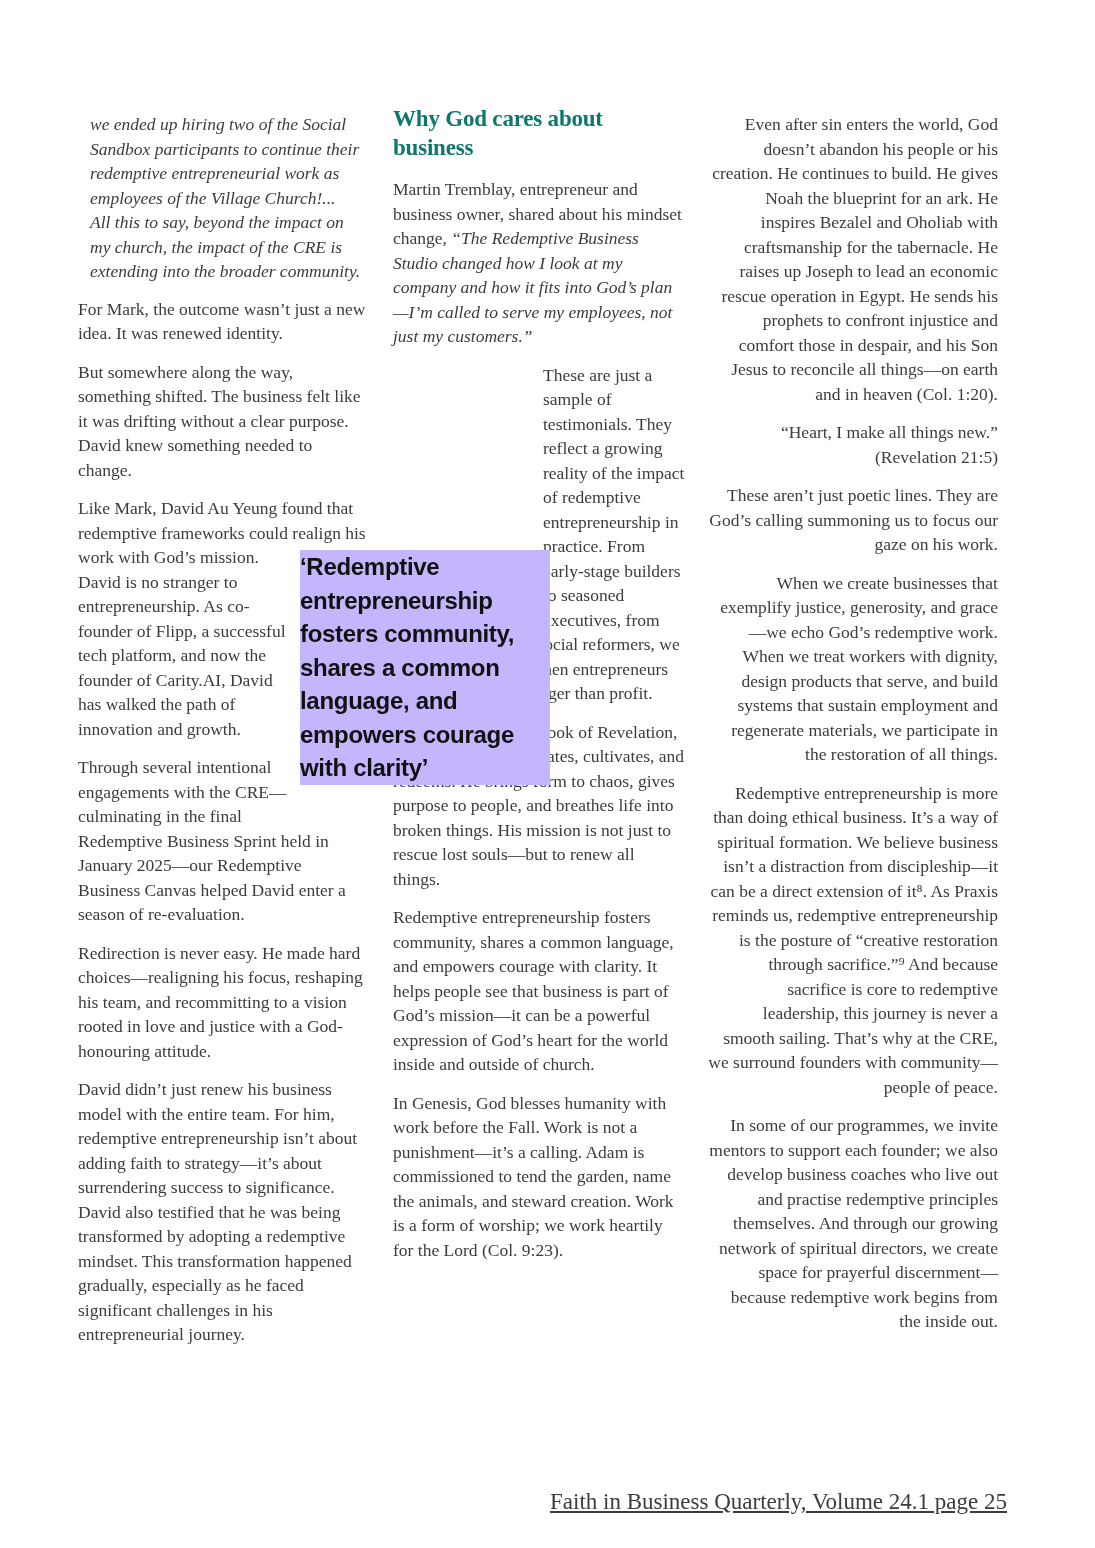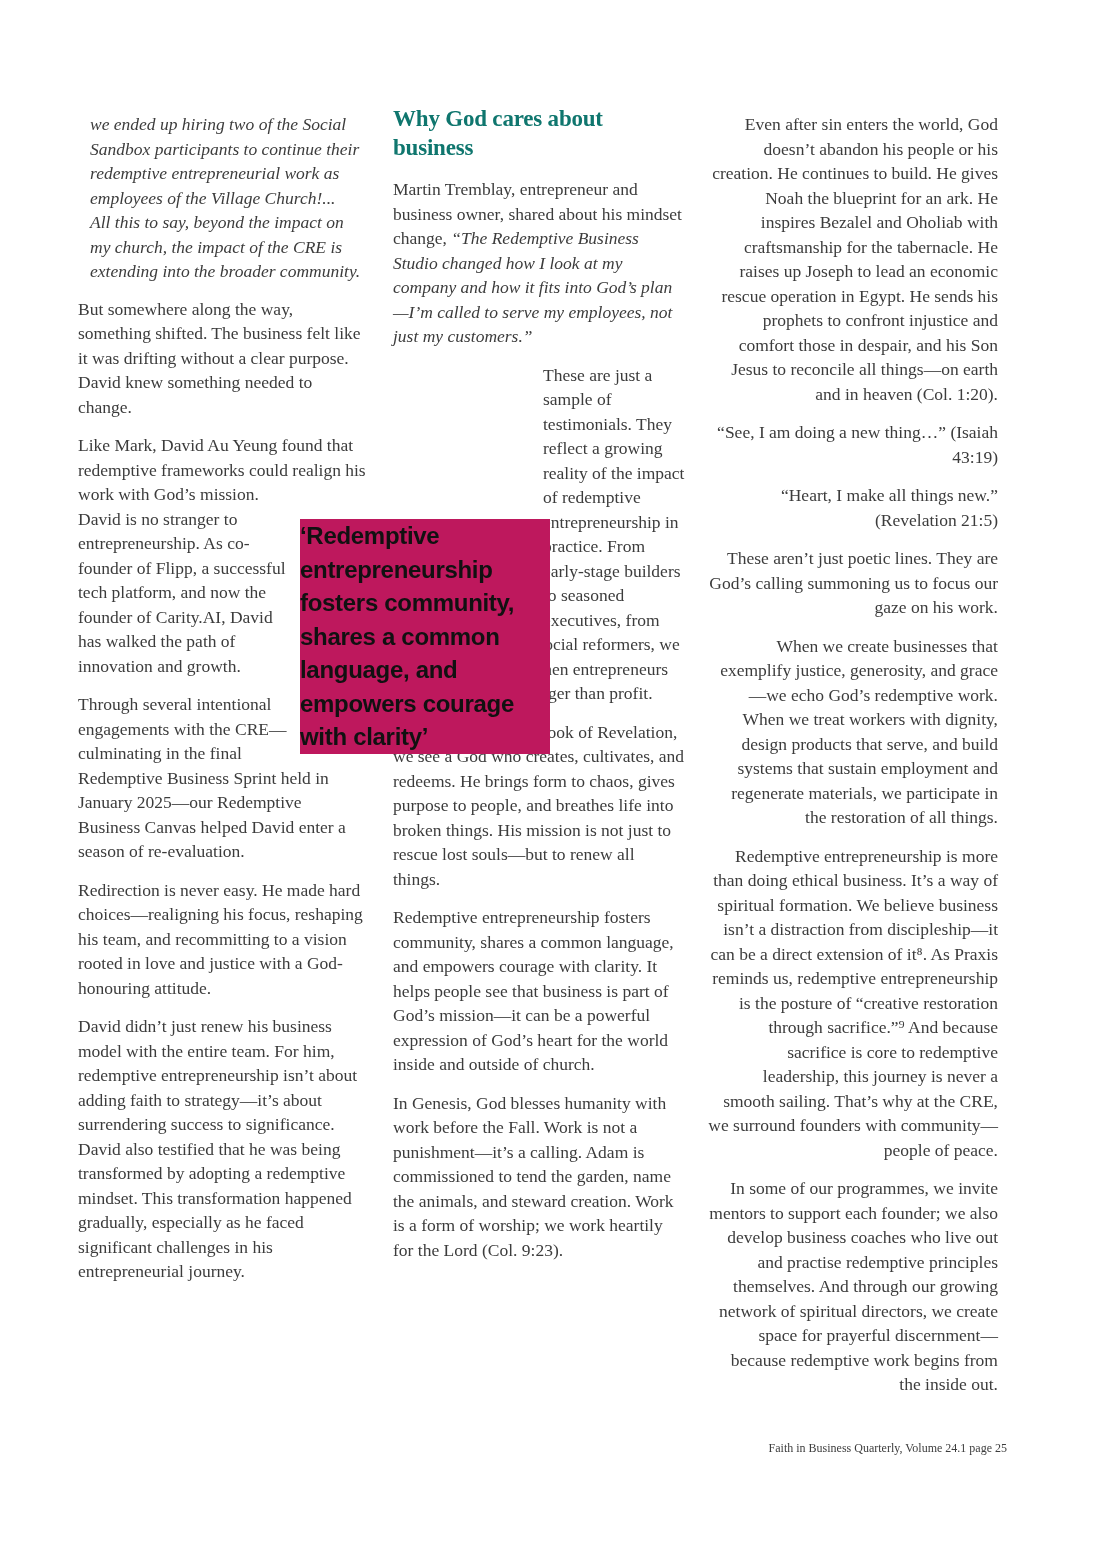--- a/index.html
+++ b/index.html
@@ -21,60 +21,60 @@
     letter-spacing:-0.2px; margin:0 0 15px 0;
   }
 
   .q-italic { font-style:italic; }
 
   
   .spacer-right { float:right; width:80px;  height:265px; }
   .spacer-left  { float:left;  width:150px; height:262px; }
 
   .pull-quote {
-    position:absolute; left:300px; top:519px; width:250px;
+    position:absolute; left:300px; top:550px; width:250px;
     font-family:"Liberation Sans", sans-serif; font-weight:bold;
     font-size:24px; line-height:33.5px; color:#111111;
-    letter-spacing:-0.3px; background:#be185d;
+    letter-spacing:-0.3px; background:#c4b5fd;
   }
 
   .page-footer {
-    position:absolute; right:88px; top:1437px;
-    font-size:12px; line-height:22px; color:#3c3c3c;
+    position:absolute; right:88px; top:1491px;
+    font-size:23px; line-height:22px; color:#3c3c3c;text-decoration:underline;
   }
 </style>
 </head>
 <body>
 
 <div class="page">
 
   <div class="col" id="col1">
     <div class="opening-quote">
       <span class="qline">we ended up hiring two of the Social Sandbox participants to continue their redemptive entrepreneurial work as employees of the Village Church!...</span>
       <span class="qline">All this to say, beyond the impact on my church, the impact of the CRE is extending into the broader community.</span>
     </div>
+    <p>For Mark, the outcome wasn’t just a new idea. It was renewed identity.</p>
     <p>But somewhere along the way, something shifted. The business felt like it was drifting without a clear purpose. David knew something needed to change.</p>
     <p><span>Like Mark, David Au Yeung found that redemptive frameworks could realign his work with God’s mission. </span><span class="spacer-right"></span><span>David is no stranger to entrepreneurship. As co-founder of Flipp, a successful tech platform, and now the founder of Carity.AI, David has walked the path of innovation and growth.</span></p>
     <p>Through several intentional engagements with the CRE—culminating in the final Redemptive Business Sprint held in January 2025—our Redemptive Business Canvas helped David enter a season of re-evaluation.</p>
     <p>Redirection is never easy. He made hard choices—realigning his focus, reshaping his team, and recommitting to a vision rooted in love and justice with a God-honouring attitude.</p>
     <p>David didn’t just renew his business model with the entire team. For him, redemptive entrepreneurship isn’t about adding faith to strategy—it’s about surrendering success to significance. David also testified that he was being transformed by adopting a redemptive mindset. This transformation happened gradually, especially as he faced significant challenges in his entrepreneurial journey.</p>
   </div>
 
   <div class="col" id="col2">
     <div class="section-heading">Why God cares about business</div>
     <p><span>Martin Tremblay, entrepreneur and business owner, shared about his mindset change, </span><span class="q-italic">“The Redemptive Business Studio changed how I look at my company and how it fits into God’s plan—I’m called to serve my employees, not just my customers.”</span></p>
     <p><span class="spacer-left"></span><span>These are just a sample of testimonials. They reflect a growing reality of the impact of redemptive entrepreneurship in practice. From early-stage builders to seasoned executives, from portfolio workers to social reformers, we hear similar stories when entrepreneurs encounter a vision bigger than profit.</span></p>
     <p>From Genesis to the book of Revelation, we see a God who creates, cultivates, and redeems. He brings form to chaos, gives purpose to people, and breathes life into broken things. His mission is not just to rescue lost souls—but to renew all things.</p>
     <p>Redemptive entrepreneurship fosters community, shares a common language, and empowers courage with clarity. It helps people see that business is part of God’s mission—it can be a powerful expression of God’s heart for the world inside and outside of church.</p>
     <p>In Genesis, God blesses humanity with work before the Fall. Work is not a punishment—it’s a calling. Adam is commissioned to tend the garden, name the animals, and steward creation. Work is a form of worship; we work heartily for the Lord (Col. 9:23).</p>
   </div>
 
   <div class="col" id="col3">
     <p>Even after sin enters the world, God doesn’t abandon his people or his creation. He continues to build. He gives Noah the blueprint for an ark. He inspires Bezalel and Oholiab with craftsmanship for the tabernacle. He raises up Joseph to lead an economic rescue operation in Egypt. He sends his prophets to confront injustice and comfort those in despair, and his Son Jesus to reconcile all things—on earth and in heaven (Col. 1:20).</p>
-    <p>“See, I am doing a new thing…” (Isaiah 43:19)</p>
     <p>“Heart, I make all things new.” (Revelation 21:5)</p>
     <p>These aren’t just poetic lines. They are God’s calling summoning us to focus our gaze on his work.</p>
     <p>When we create businesses that exemplify justice, generosity, and grace—we echo God’s redemptive work. When we treat workers with dignity, design products that serve, and build systems that sustain employment and regenerate materials, we participate in the restoration of all things.</p>
     <p>Redemptive entrepreneurship is more than doing ethical business. It’s a way of spiritual formation. We believe business isn’t a distraction from discipleship—it can be a direct extension of it⁸. As Praxis reminds us, redemptive entrepreneurship is the posture of “creative restoration through sacrifice.”⁹ And because sacrifice is core to redemptive leadership, this journey is never a smooth sailing. That’s why at the CRE, we surround founders with community—people of peace.</p>
     <p>In some of our programmes, we invite mentors to support each founder; we also develop business coaches who live out and practise redemptive principles themselves. And through our growing network of spiritual directors, we create space for prayerful discernment—because redemptive work begins from the inside out.</p>
   </div>
 
   <div class="pull-quote">‘Redemptive entrepreneurship fosters community, shares a common language, and empowers courage with clarity’</div>
 
   <div class="page-footer">Faith in Business Quarterly, Volume 24.1 page 25</div>

